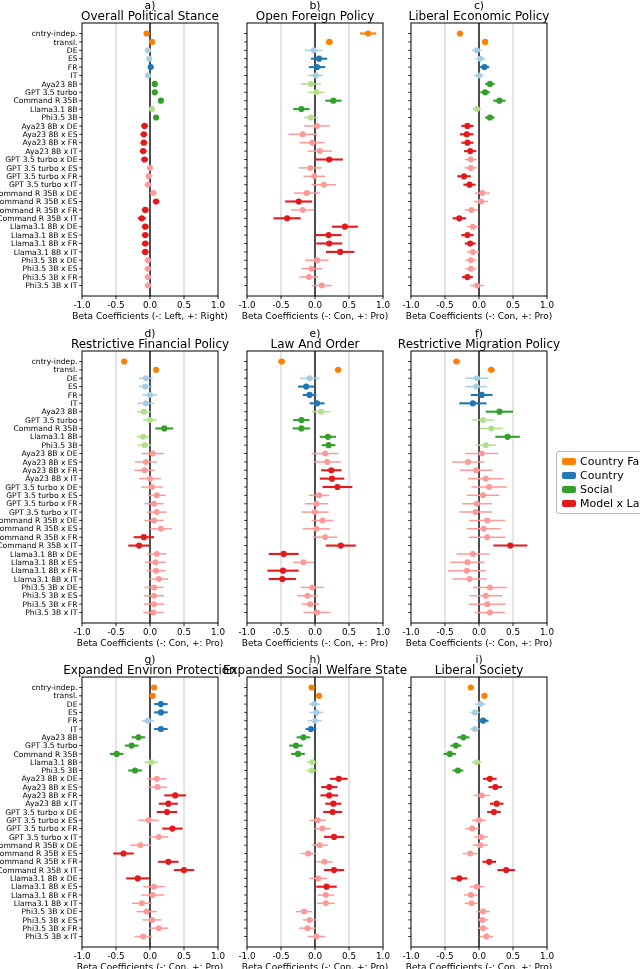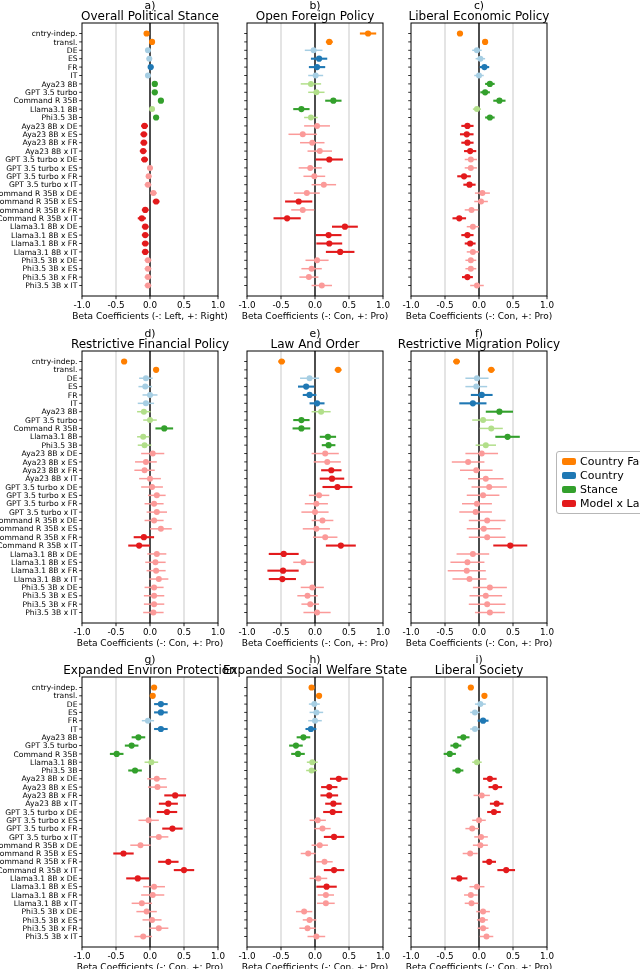--- a/index.html
+++ b/index.html
@@ -1130,20 +1130,20 @@
     <div class="legend-item">
       <span class="legend-swatch" style="background: rgb(255, 127, 0);"></span>
       <span class="legend-label">Country Factors</span>
     </div>
     <div class="legend-item">
       <span class="legend-swatch" style="background: rgb(31, 120, 180);"></span>
       <span class="legend-label">Country</span>
     </div>
     <div class="legend-item">
       <span class="legend-swatch" style="background: rgb(51, 160, 44);"></span>
-      <span class="legend-label">Stance</span>
+      <span class="legend-label">Social</span>
     </div>
     <div class="legend-item">
       <span class="legend-swatch" style="background: rgb(227, 26, 28);"></span>
       <span class="legend-label">Model x Language</span>
     </div>
   </div>
 </div>
 
 </body></html>

